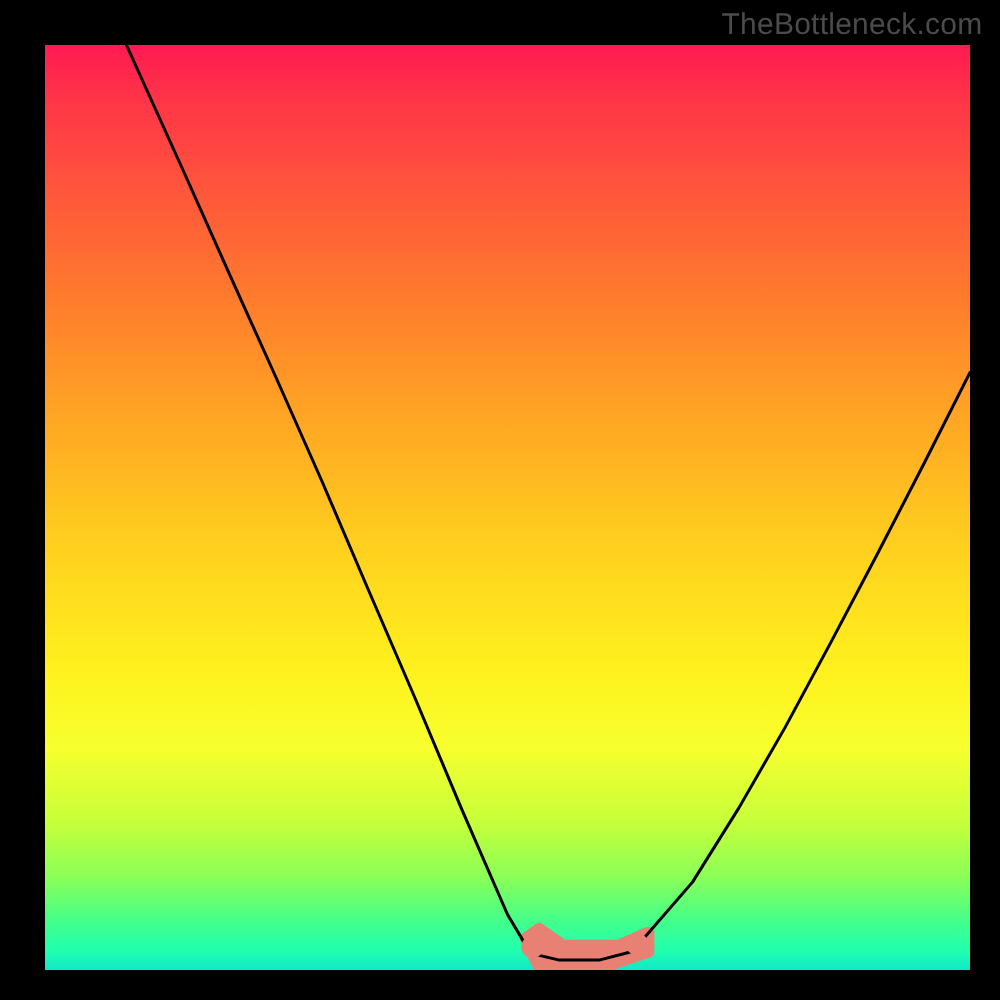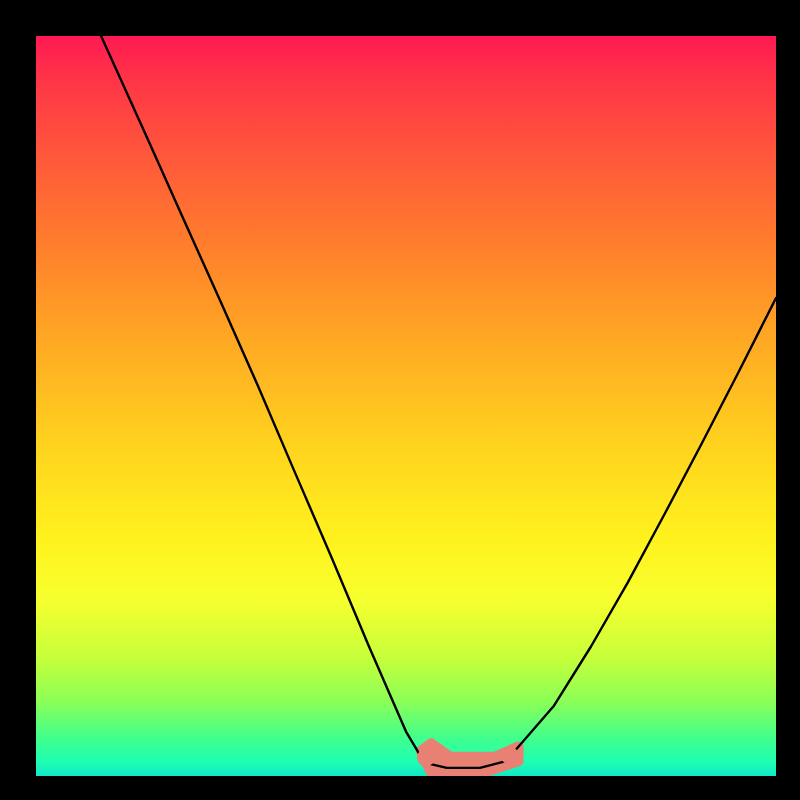--- a/index.html
+++ b/index.html
@@ -49,13 +49,14 @@
   <div class="plot" style="left: 36px; top: 36px; width: 740px; height: 740px;">
     <div class="gradient" style="background: linear-gradient(rgb(255, 26, 82) 0%, rgb(255, 53, 71) 6%, rgb(255, 90, 58) 17%, rgb(255, 122, 45) 27%, rgb(255, 165, 36) 40%, rgb(255, 210, 30) 55%, rgb(255, 242, 30) 68%, rgb(247, 255, 46) 76%, rgb(198, 255, 58) 84%, rgb(138, 255, 88) 90%, rgb(63, 255, 142) 95%, rgb(31, 255, 176) 98%, rgb(16, 232, 200) 100%);"></div>
     <svg class="curve" width="740" height="740" viewBox="0 0 740 740">
       <path d="M384.8 714.8 L394.4 735.6 L451.4 735.6 L482.5 725.2 L482.5 710.4 L458.8 720.8 L414.4 720.8 L395.2 707.4 Z" fill="#e88074" stroke="#e88074" stroke-width="10" stroke-linejoin="round"></path>
       <path fill="none" d="M65.1 0.0 L111.0 101.4 L148.0 184.3 L185.0 266.4 L222.0 350.0 L259.0 436.6 L296.0 522.4 L333.0 610.5 L370.0 695.6 L388.5 726.7 L388.5 726.7 L410.7 731.9 L444.0 731.9 L469.9 725.2 L469.9 725.2 L518.0 669.7 L555.0 610.5 L592.0 546.1 L629.0 477.3 L666.0 407.0 L703.0 335.2 L740.0 262.0" stroke="#000000" stroke-width="2.4" stroke-linecap="round" stroke-linejoin="round"></path>
       <circle cx="389.98" cy="721.5" r="9" fill="#e88074"></circle>
       <circle cx="473.6" cy="719.28" r="9" fill="#e88074"></circle>
     </svg>
   </div>
 
+  <div class="watermark">TheBottleneck.com</div>
 </div>
 
 </body></html>

